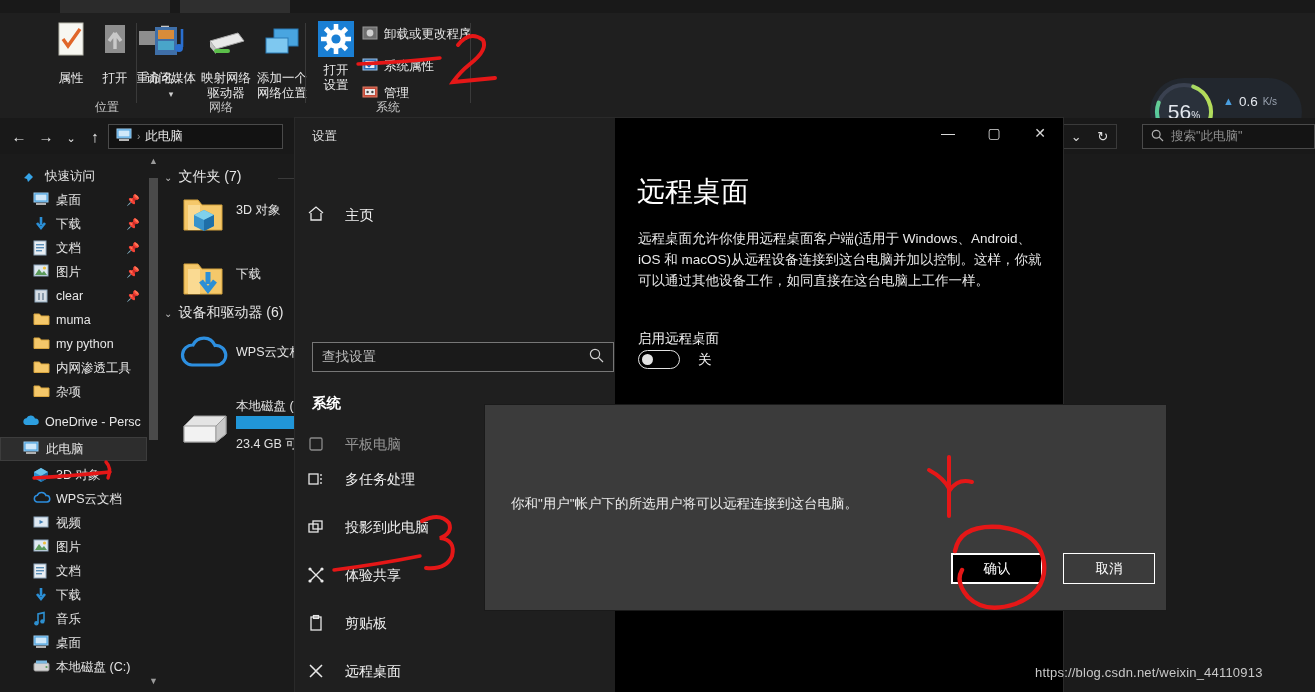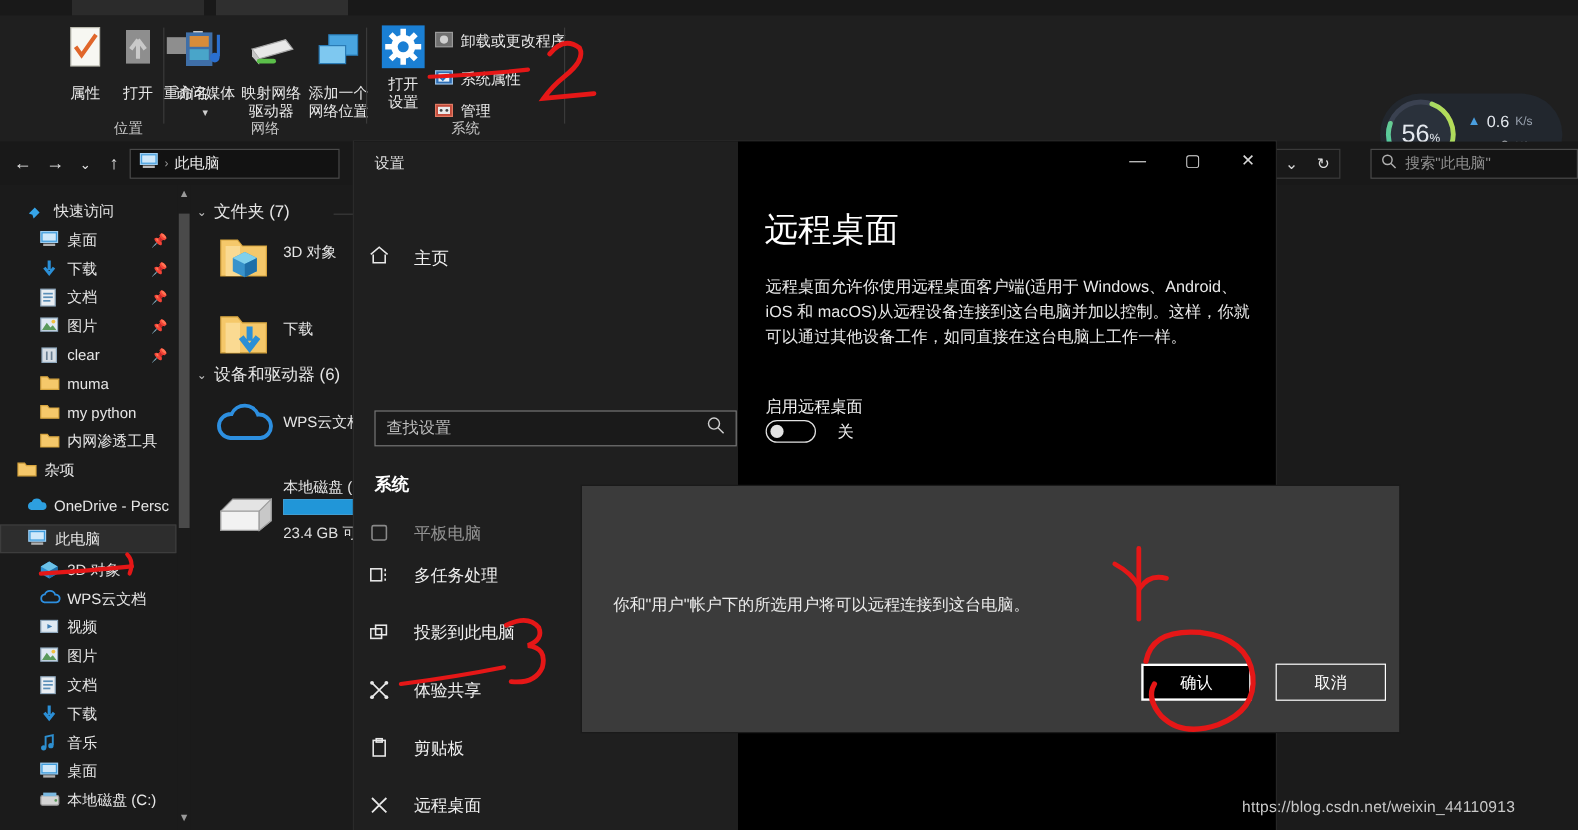--- a/index.html
+++ b/index.html
@@ -516,21 +516,21 @@
 
       <div class="nav-item" style="top:202px; padding-left:33px;font-family:Liberation Serif, serif;">
         <span class="ni-ico">
           <svg width="17" height="14" viewBox="0 0 17 14">
               <path d="M1 2 L6.5 2 L8 4 L16 4 L16 12.5 L1 12.5 Z" fill="#f5c86a" stroke="#d8a53f"></path>
             </svg>
         </span>
         <span>内网渗透工具</span>
       </div>
 
-      <div class="nav-item" style="top:226px; padding-left:14px;text-align:right;">
+      <div class="nav-item" style="top:226px; padding-left:33px;text-align:right;">
         <span class="ni-ico">
           <svg width="17" height="14" viewBox="0 0 17 14">
               <path d="M1 2 L6.5 2 L8 4 L16 4 L16 12.5 L1 12.5 Z" fill="#f5c86a" stroke="#d8a53f"></path>
             </svg>
         </span>
         <span>杂项</span>
       </div>
 
       <div class="nav-item" style="top:256px; padding-left:22px;">
         <span class="ni-ico">

